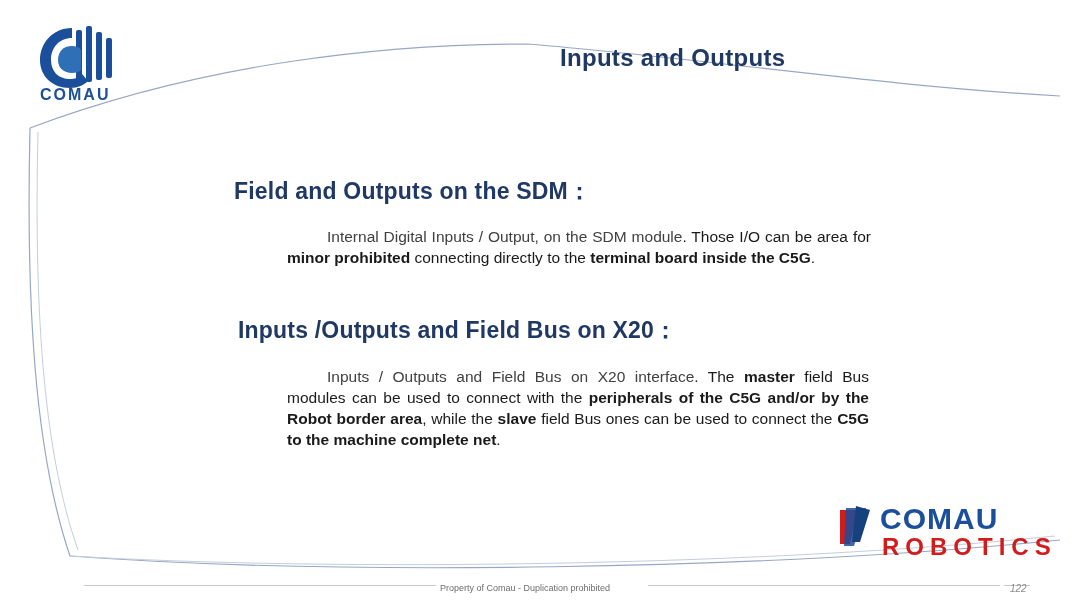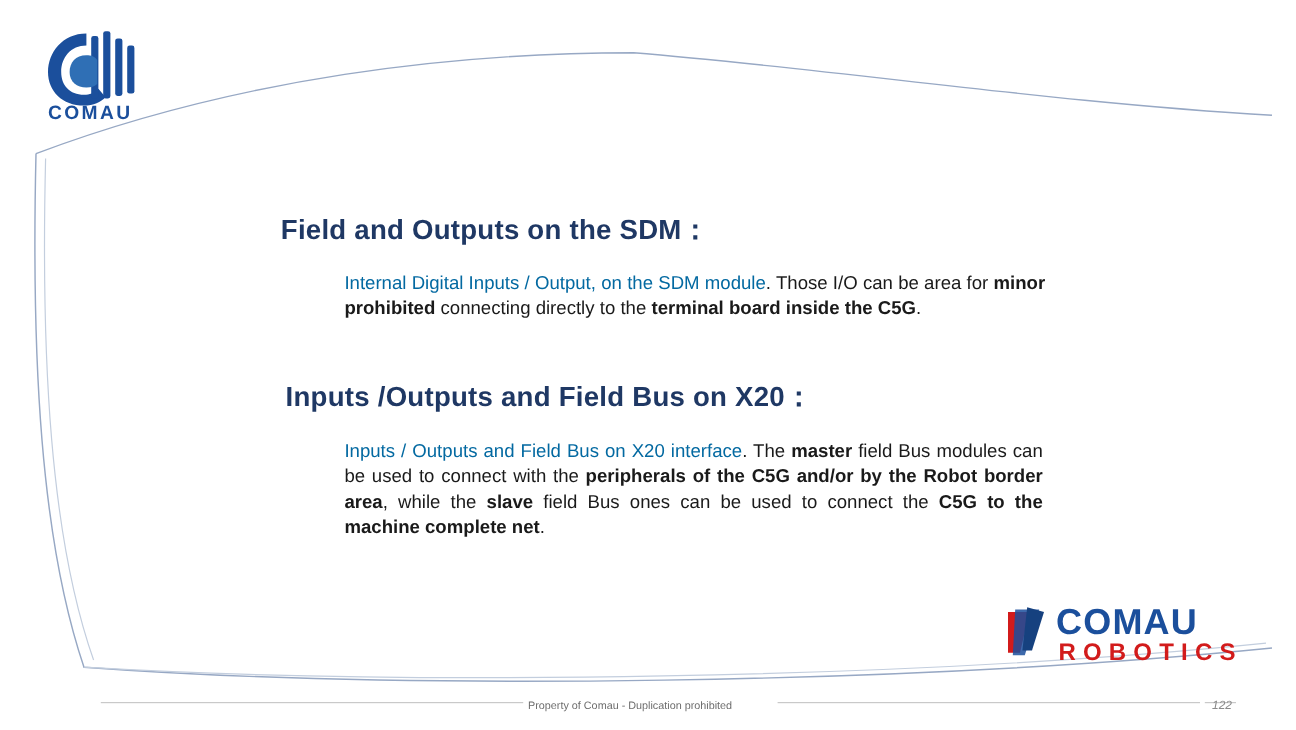--- a/index.html
+++ b/index.html
@@ -77,21 +77,22 @@
     position: absolute;
     font-size: 15.5px;
     line-height: 21px;
     color: #1a1a1a;
     text-align: justify;
   }
   .body-1 { left: 287px; top: 226px; width: 584px; }
   .body-2 { left: 287px; top: 366px; width: 582px; }
 
   .lead {
-    color: #0369a1;
+    color: #404040;
+    margin-left: 40px;
   }
   .bold {
     font-weight: bold;
   }
 
   
   .logo-bottom {
     position: absolute;
     right: 24px;
     bottom: 48px;
@@ -104,21 +105,21 @@
     top: 0px;
     font-size: 30px;
     font-weight: bold;
     color: #1b4f9c;
     letter-spacing: 1px;
   }
   .logo-bottom .rb-word {
     position: absolute;
     left: 46px;
     top: 31px;
-    font-size: 20px;
+    font-size: 24px;
     font-weight: bold;
     color: #d21b1b;
     letter-spacing: 6px;
   }
 
   
   .footer-line {
     position: absolute;
     bottom: 22px;
     height: 1px;
@@ -172,20 +173,21 @@
         <rect x="44" y="8" width="6" height="52" rx="2"></rect>
         <rect x="54" y="4" width="6" height="56" rx="2"></rect>
         <rect x="64" y="10" width="6" height="48" rx="2"></rect>
         <rect x="74" y="16" width="6" height="40" rx="2"></rect>
         <path d="M40 24 C31 24 26 30 26 38 C26 46 32 51 40 51 C44 51 47 50 49 48 L49 28 C47 25 44 24 40 24 Z" fill="#2f6fb5"></path>
       </g>
     </svg>
     <div class="logo-text">COMAU</div>
   </div>
 
+  <div class="slide-title">Inputs and Outputs</div>
 
   <div class="section-heading heading-1">Field and Outputs on the SDM：</div>
 
   <div class="body-block body-1">
     <span class="lead">Internal Digital Inputs / Output, on the SDM module</span><span>. Those I/O can be area for </span><span class="bold">minor prohibited</span><span> connecting directly to the </span><span class="bold">terminal board inside the C5G</span><span>.</span>
   </div>
 
   <div class="section-heading heading-2">Inputs /Outputs and Field Bus on X20：</div>
 
   <div class="body-block body-2">

